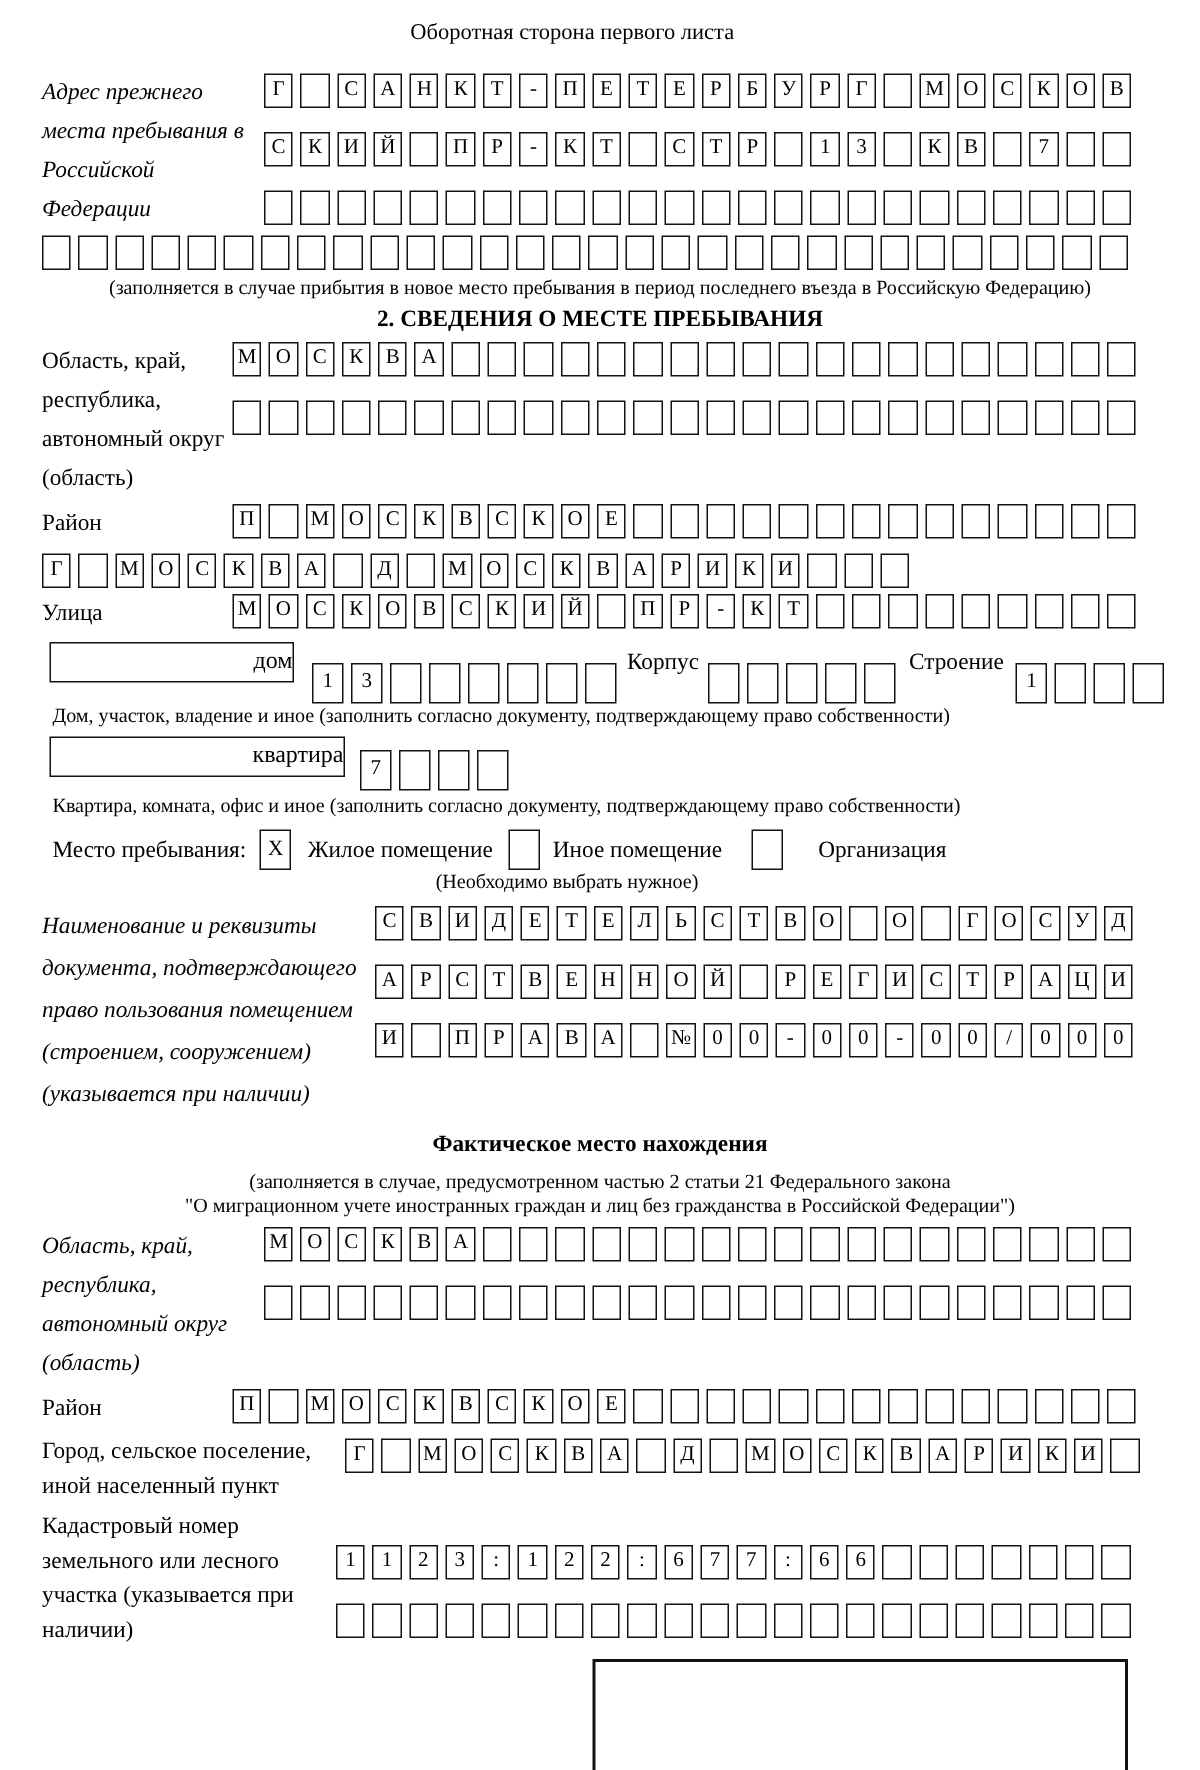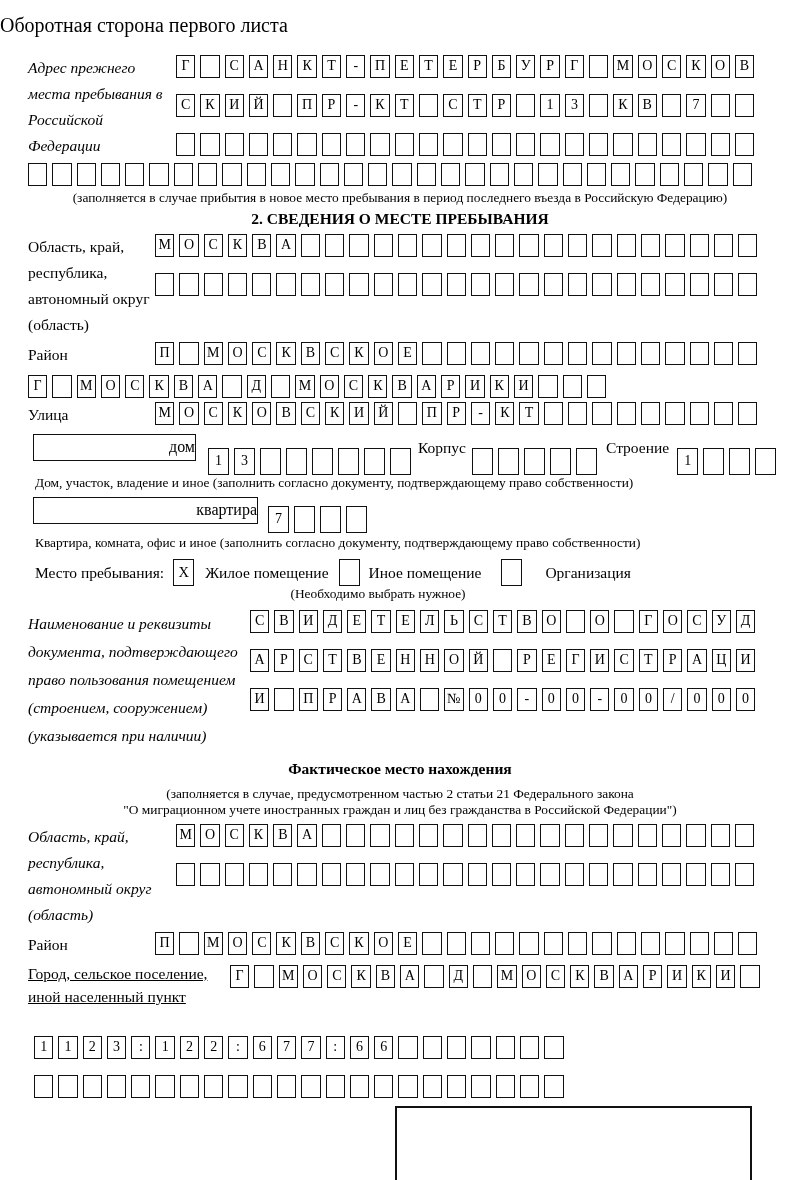--- a/index.html
+++ b/index.html
@@ -2,21 +2,21 @@
 <html><head>
 <meta charset="utf-8">
 <style>
   html,body{margin:0;padding:0;background:#fff;}
   .page{
     width:800px;height:1180px;position:relative;overflow:hidden;
     font-family:"Liberation Serif","DejaVu Serif",serif;color:#000;
     box-sizing:border-box;padding:14px 0 0 0;
   }
   .content{margin-left:28px;width:744px;}
-  .hdr{ text-align:left;font-size:20px;padding-right:37px;}
+  .hdr{ text-align:center;font-size:15px;padding-right:37px;}
   .flexrow{display:flex;align-items:flex-start;}
   .lbl{font-size:15.5px;line-height:26px;}
   .w148{width:148px;flex:0 0 148px;font-style:italic;}
   .w127{width:127px;flex:0 0 127px;}
   .w212{width:212px;flex:0 0 212px;font-style:italic;}
   .w196{width:196px;flex:0 0 196px;}
   .w190{width:190px;flex:0 0 190px;}
   .cellcol{display:flex;flex-direction:column;}
   .cellrow{white-space:nowrap;height:23px;line-height:0;}
   .cellrow + .cellrow{margin-top:16px;}
@@ -87,21 +87,21 @@
       <div class="lbl w127">Улица</div>
       <div class="cellrow"><span class="cell">М</span><span class="cell">О</span><span class="cell">С</span><span class="cell">К</span><span class="cell">О</span><span class="cell">В</span><span class="cell">С</span><span class="cell">К</span><span class="cell">И</span><span class="cell">Й</span><span class="cell">&nbsp;</span><span class="cell">П</span><span class="cell">Р</span><span class="cell">-</span><span class="cell">К</span><span class="cell">Т</span><span class="cell">&nbsp;</span><span class="cell">&nbsp;</span><span class="cell">&nbsp;</span><span class="cell">&nbsp;</span><span class="cell">&nbsp;</span><span class="cell">&nbsp;</span><span class="cell">&nbsp;</span><span class="cell">&nbsp;</span><span class="cell">&nbsp;</span></div>
     </div>
 
     <div class="row-house mt6" style="margin-left:5px;white-space:nowrap;">
       <span class="bigbox" style="width:163px;">дом</span><span style="display:inline-block;width:12px;"></span><span class="cellrow" style="display:inline-block;"><span class="cell">1</span><span class="cell">3</span><span class="cell">&nbsp;</span><span class="cell">&nbsp;</span><span class="cell">&nbsp;</span><span class="cell">&nbsp;</span><span class="cell">&nbsp;</span><span class="cell">&nbsp;</span></span><span class="inline-lbl" style="margin:0 6px 0 2px;">Корпус</span><span class="cellrow" style="display:inline-block;"><span class="cell">&nbsp;</span><span class="cell">&nbsp;</span><span class="cell">&nbsp;</span><span class="cell">&nbsp;</span><span class="cell">&nbsp;</span></span><span class="inline-lbl" style="margin:0 8px 0 4px;">Строение</span><span class="cellrow" style="display:inline-block;"><span class="cell">1</span><span class="cell">&nbsp;</span><span class="cell">&nbsp;</span><span class="cell">&nbsp;</span></span>
     </div>
     <div class="note mt4" style="text-align:left;padding-left:7px;">Дом, участок, владение и иное (заполнить согласно документу, подтверждающему право собственности)</div>
 
     <div class="row-apt mt6" style="margin-left:5px;white-space:nowrap;">
-      <span class="bigbox" style="width:225px;">квартира</span><span style="display:inline-block;width:10px;"></span><span class="cellrow" style="display:inline-block;"><span class="cell">7</span><span class="cell">&nbsp;</span><span class="cell">&nbsp;</span><span class="cell">&nbsp;</span></span>
+      <span class="bigbox" style="width:197px;">квартира</span><span style="display:inline-block;width:10px;"></span><span class="cellrow" style="display:inline-block;"><span class="cell">7</span><span class="cell">&nbsp;</span><span class="cell">&nbsp;</span><span class="cell">&nbsp;</span></span>
     </div>
     <div class="note mt6" style="text-align:left;padding-left:7px;">Квартира, комната, офис и иное (заполнить согласно документу, подтверждающему право собственности)</div>
 
     <div class="mt8" style="margin-left:7px;white-space:nowrap;">
       <span class="inline-lbl">Место пребывания:</span><span style="display:inline-block;width:9px;"></span><span class="chk">X</span><span class="inline-lbl" style="margin:0 10px 0 11px;">Жилое помещение</span><span class="chk"></span><span class="inline-lbl" style="margin:0 20px 0 9px;">Иное помещение</span><span class="chk"></span><span class="inline-lbl" style="margin:0 0 0 23px;">Организация</span>
     </div>
     <div class="note" style="width:700px;">(Необходимо выбрать нужное)</div>
 
     <div class="flexrow mt8">
       <div class="lbl w212" style="line-height:28px;">Наименование и реквизиты документа, подтверждающего право пользования помещением (строением, сооружением) (указывается при наличии)</div>
@@ -123,25 +123,26 @@
         <div class="cellrow"><span class="cell">&nbsp;</span><span class="cell">&nbsp;</span><span class="cell">&nbsp;</span><span class="cell">&nbsp;</span><span class="cell">&nbsp;</span><span class="cell">&nbsp;</span><span class="cell">&nbsp;</span><span class="cell">&nbsp;</span><span class="cell">&nbsp;</span><span class="cell">&nbsp;</span><span class="cell">&nbsp;</span><span class="cell">&nbsp;</span><span class="cell">&nbsp;</span><span class="cell">&nbsp;</span><span class="cell">&nbsp;</span><span class="cell">&nbsp;</span><span class="cell">&nbsp;</span><span class="cell">&nbsp;</span><span class="cell">&nbsp;</span><span class="cell">&nbsp;</span><span class="cell">&nbsp;</span><span class="cell">&nbsp;</span><span class="cell">&nbsp;</span><span class="cell">&nbsp;</span></div>
       </div>
     </div>
 
     <div class="flexrow mt4">
       <div class="lbl w127">Район</div>
       <div class="cellrow"><span class="cell">П</span><span class="cell">&nbsp;</span><span class="cell">М</span><span class="cell">О</span><span class="cell">С</span><span class="cell">К</span><span class="cell">В</span><span class="cell">С</span><span class="cell">К</span><span class="cell">О</span><span class="cell">Е</span><span class="cell">&nbsp;</span><span class="cell">&nbsp;</span><span class="cell">&nbsp;</span><span class="cell">&nbsp;</span><span class="cell">&nbsp;</span><span class="cell">&nbsp;</span><span class="cell">&nbsp;</span><span class="cell">&nbsp;</span><span class="cell">&nbsp;</span><span class="cell">&nbsp;</span><span class="cell">&nbsp;</span><span class="cell">&nbsp;</span><span class="cell">&nbsp;</span><span class="cell">&nbsp;</span></div>
     </div>
 
     <div class="flexrow mt4">
-      <div class="lbl w196" style="line-height:23px;text-decoration:underline;">Город, сельское поселение, иной населенный пункт</div>
+      <div class="lbl w196" style="line-height:23px;">Город, сельское поселение, иной населенный пункт</div>
       <div class="cellrow" style="margin-top:3px;margin-left:6px;"><span class="cell">Г</span><span class="cell">&nbsp;</span><span class="cell">М</span><span class="cell">О</span><span class="cell">С</span><span class="cell">К</span><span class="cell">В</span><span class="cell">А</span><span class="cell">&nbsp;</span><span class="cell">Д</span><span class="cell">&nbsp;</span><span class="cell">М</span><span class="cell">О</span><span class="cell">С</span><span class="cell">К</span><span class="cell">В</span><span class="cell">А</span><span class="cell">Р</span><span class="cell">И</span><span class="cell">К</span><span class="cell">И</span><span class="cell">&nbsp;</span></div>
     </div>
 
     <div class="flexrow mt4">
+      <div class="lbl w190" style="line-height:23px;">Кадастровый номер земельного или лесного участка (указывается при наличии)</div>
       <div class="cellcol" style="margin-left:6px;padding-top:24px;">
         <div class="cellrow"><span class="cell">1</span><span class="cell">1</span><span class="cell">2</span><span class="cell">3</span><span class="cell">:</span><span class="cell">1</span><span class="cell">2</span><span class="cell">2</span><span class="cell">:</span><span class="cell">6</span><span class="cell">7</span><span class="cell">7</span><span class="cell">:</span><span class="cell">6</span><span class="cell">6</span><span class="cell">&nbsp;</span><span class="cell">&nbsp;</span><span class="cell">&nbsp;</span><span class="cell">&nbsp;</span><span class="cell">&nbsp;</span><span class="cell">&nbsp;</span><span class="cell">&nbsp;</span></div>
         <div class="cellrow"><span class="cell">&nbsp;</span><span class="cell">&nbsp;</span><span class="cell">&nbsp;</span><span class="cell">&nbsp;</span><span class="cell">&nbsp;</span><span class="cell">&nbsp;</span><span class="cell">&nbsp;</span><span class="cell">&nbsp;</span><span class="cell">&nbsp;</span><span class="cell">&nbsp;</span><span class="cell">&nbsp;</span><span class="cell">&nbsp;</span><span class="cell">&nbsp;</span><span class="cell">&nbsp;</span><span class="cell">&nbsp;</span><span class="cell">&nbsp;</span><span class="cell">&nbsp;</span><span class="cell">&nbsp;</span><span class="cell">&nbsp;</span><span class="cell">&nbsp;</span><span class="cell">&nbsp;</span><span class="cell">&nbsp;</span></div>
       </div>
     </div>
 
     <div class="stamp mt8"></div>
 
   </div>
 </div>

